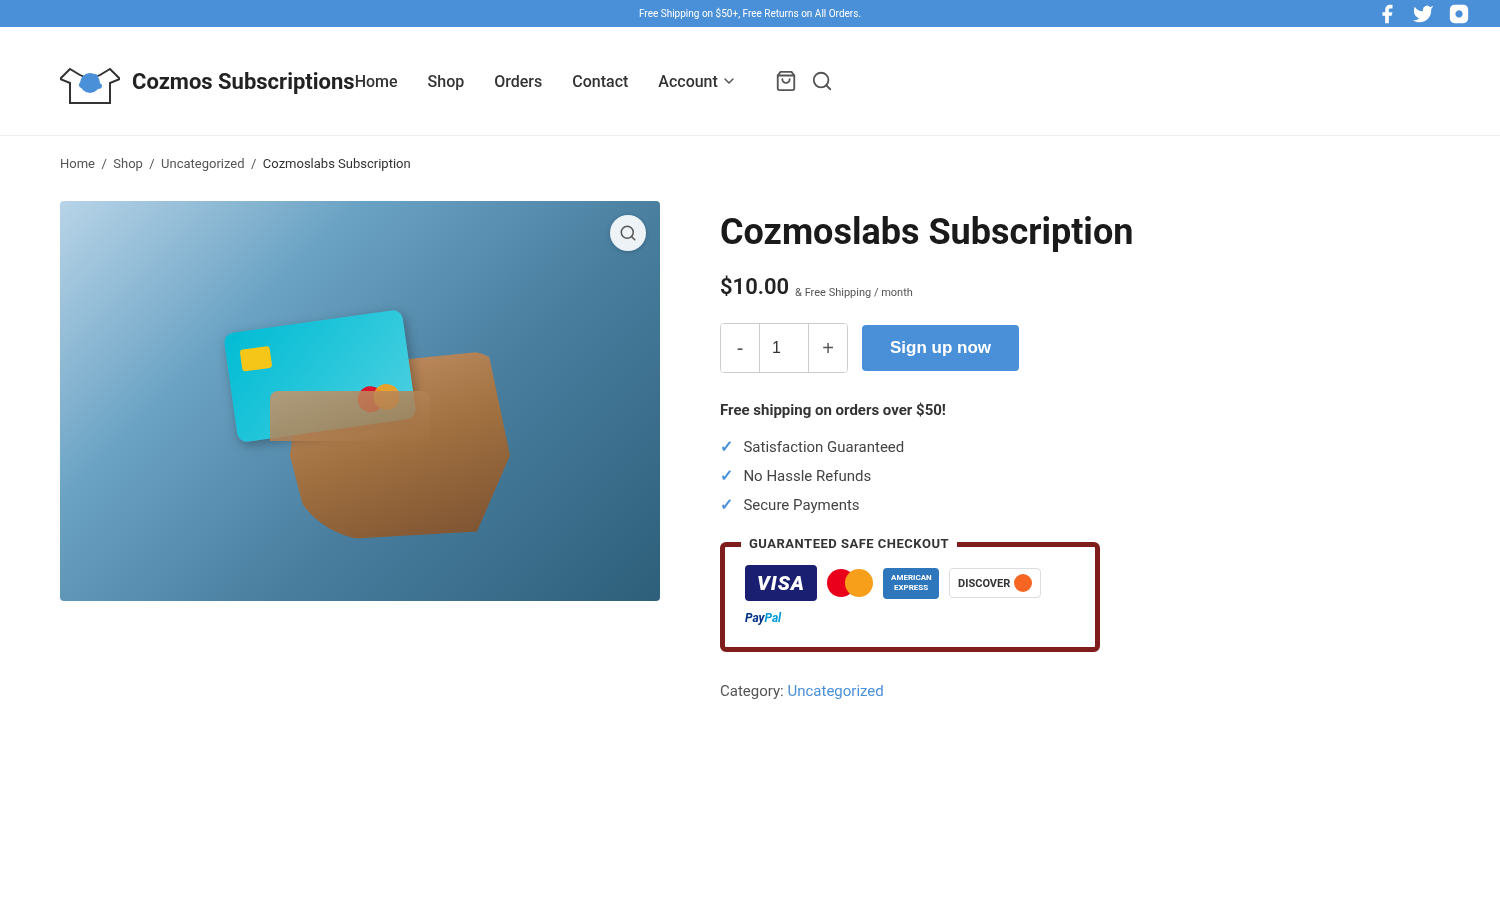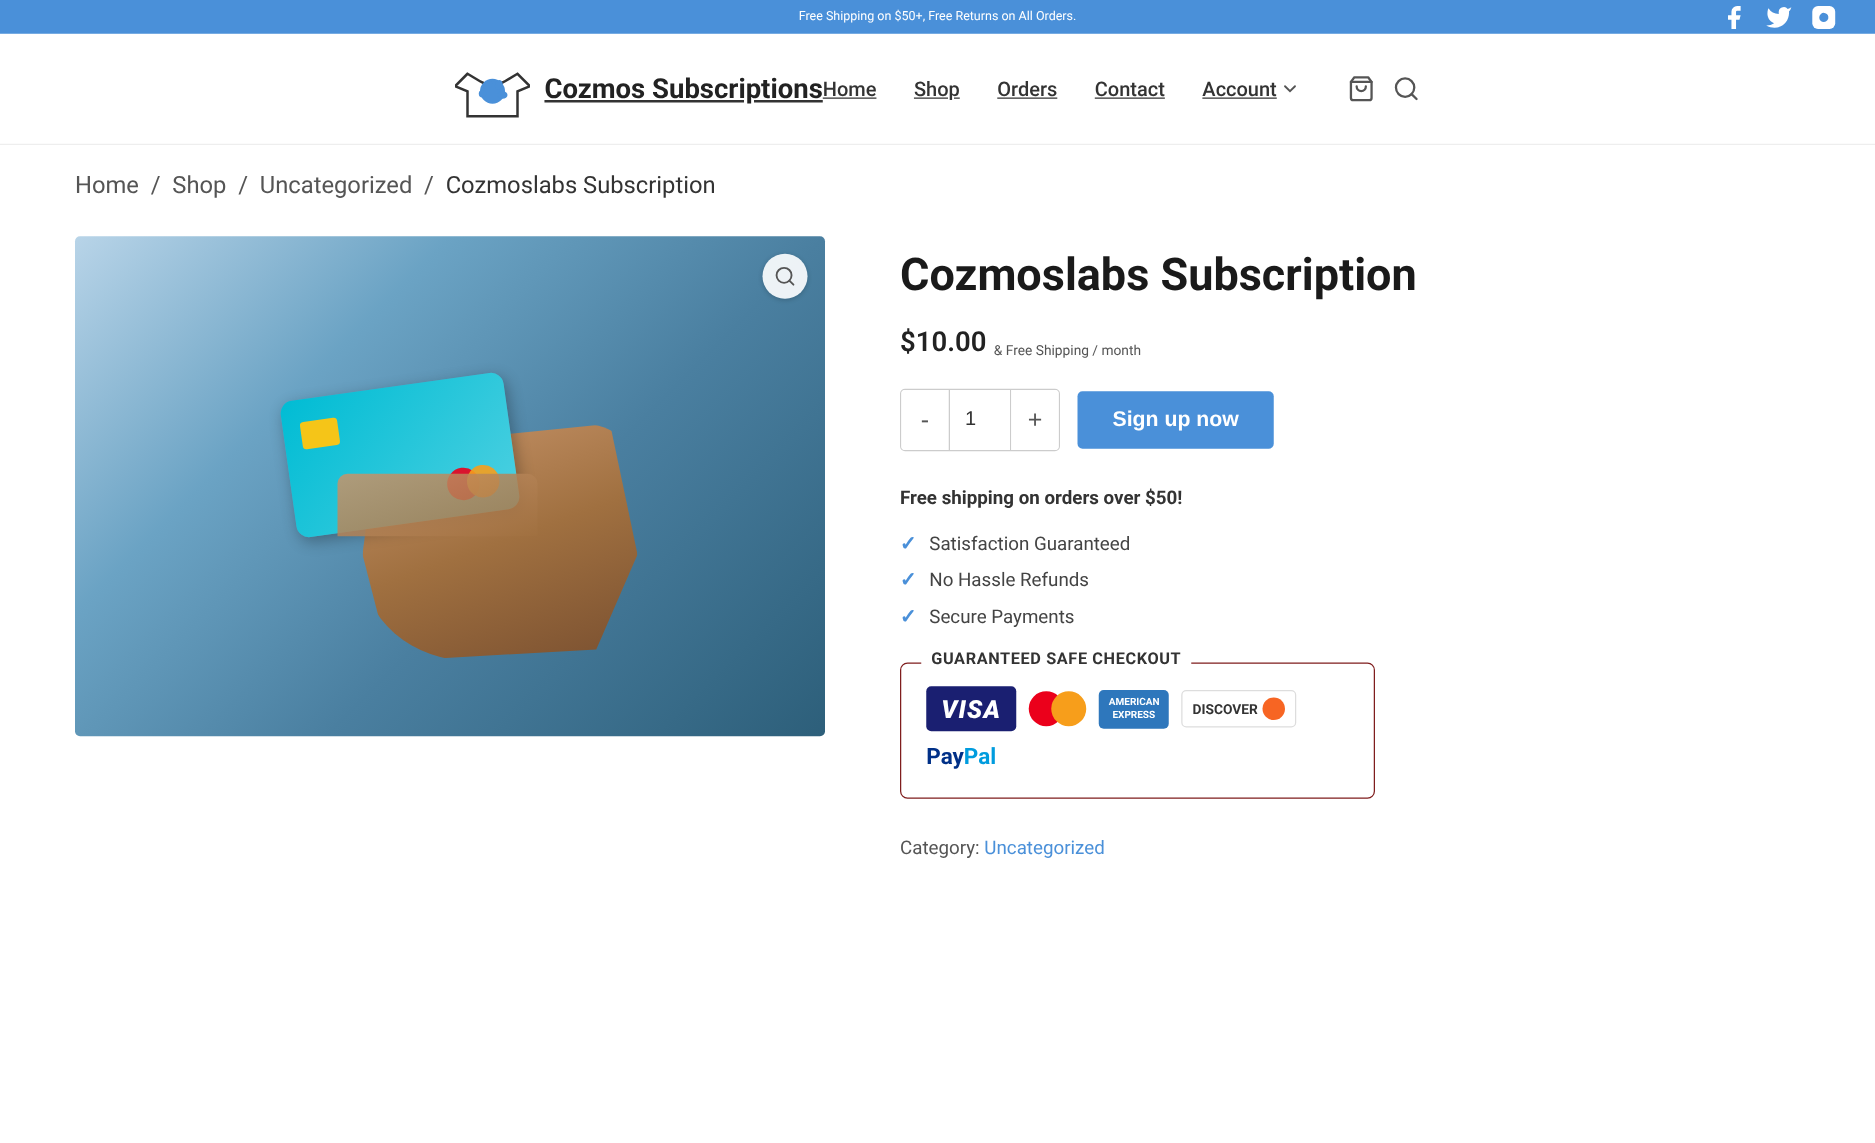--- a/index.html
+++ b/index.html
@@ -28,24 +28,23 @@
       width: 22px;
       height: 22px;
       fill: #fff;
       cursor: pointer;
     }
 
     
     header {
       display: flex;
       align-items: center;
-      justify-content: center;
-      padding: 14px 60px;
+      justify-content: flex-start;
+      padding: 24px 60px;
       border-bottom: 1px solid #eee;
-      text-decoration: underline;
     }
     .logo-area {
       display: flex;
       align-items: center;
       gap: 12px;
       text-decoration: none;
       color: #333;
     }
     .logo-icon {
       width: 60px;
@@ -82,21 +81,21 @@
       width: 22px;
       height: 22px;
       stroke: #555;
       fill: none;
       cursor: pointer;
     }
 
     
     .breadcrumb {
       padding: 20px 60px 10px;
-      font-size: 19px;
+      font-size: 13px;
       color: #555;
     }
     .breadcrumb a {
       color: #555;
       text-decoration: none;
     }
     .breadcrumb span { color: #333; }
 
     
     .product-area {
@@ -302,21 +301,21 @@
       margin-bottom: 10px;
     }
     .check-icon {
       color: #4a90d9;
       font-size: 16px;
       font-weight: 700;
     }
 
     
     .safe-checkout {
-      border: 1px solid #7f1d1d;
+      border: 5px solid #7f1d1d;
       border-radius: 6px;
       padding: 18px 20px 22px;
       position: relative;
       margin-bottom: 30px;
       max-width: 380px;
     }
     .safe-checkout-label {
       position: absolute;
       top: -11px;
       left: 16px;
@@ -378,23 +377,24 @@
       color: #333;
     }
     .discover-circle {
       width: 18px;
       height: 18px;
       background: #f76523;
       border-radius: 50%;
     }
     
     .logo-paypal {
-      font-size: 18px;
+      font-size: 12px;
       font-weight: 700;
       color: #003087;
+      font-style: italic;
     }
     .logo-paypal span { color: #009cde; }
 
     
     .category-line {
       font-size: 15px;
       color: #555;
     }
     .category-line a {
       color: #4a90d9;

